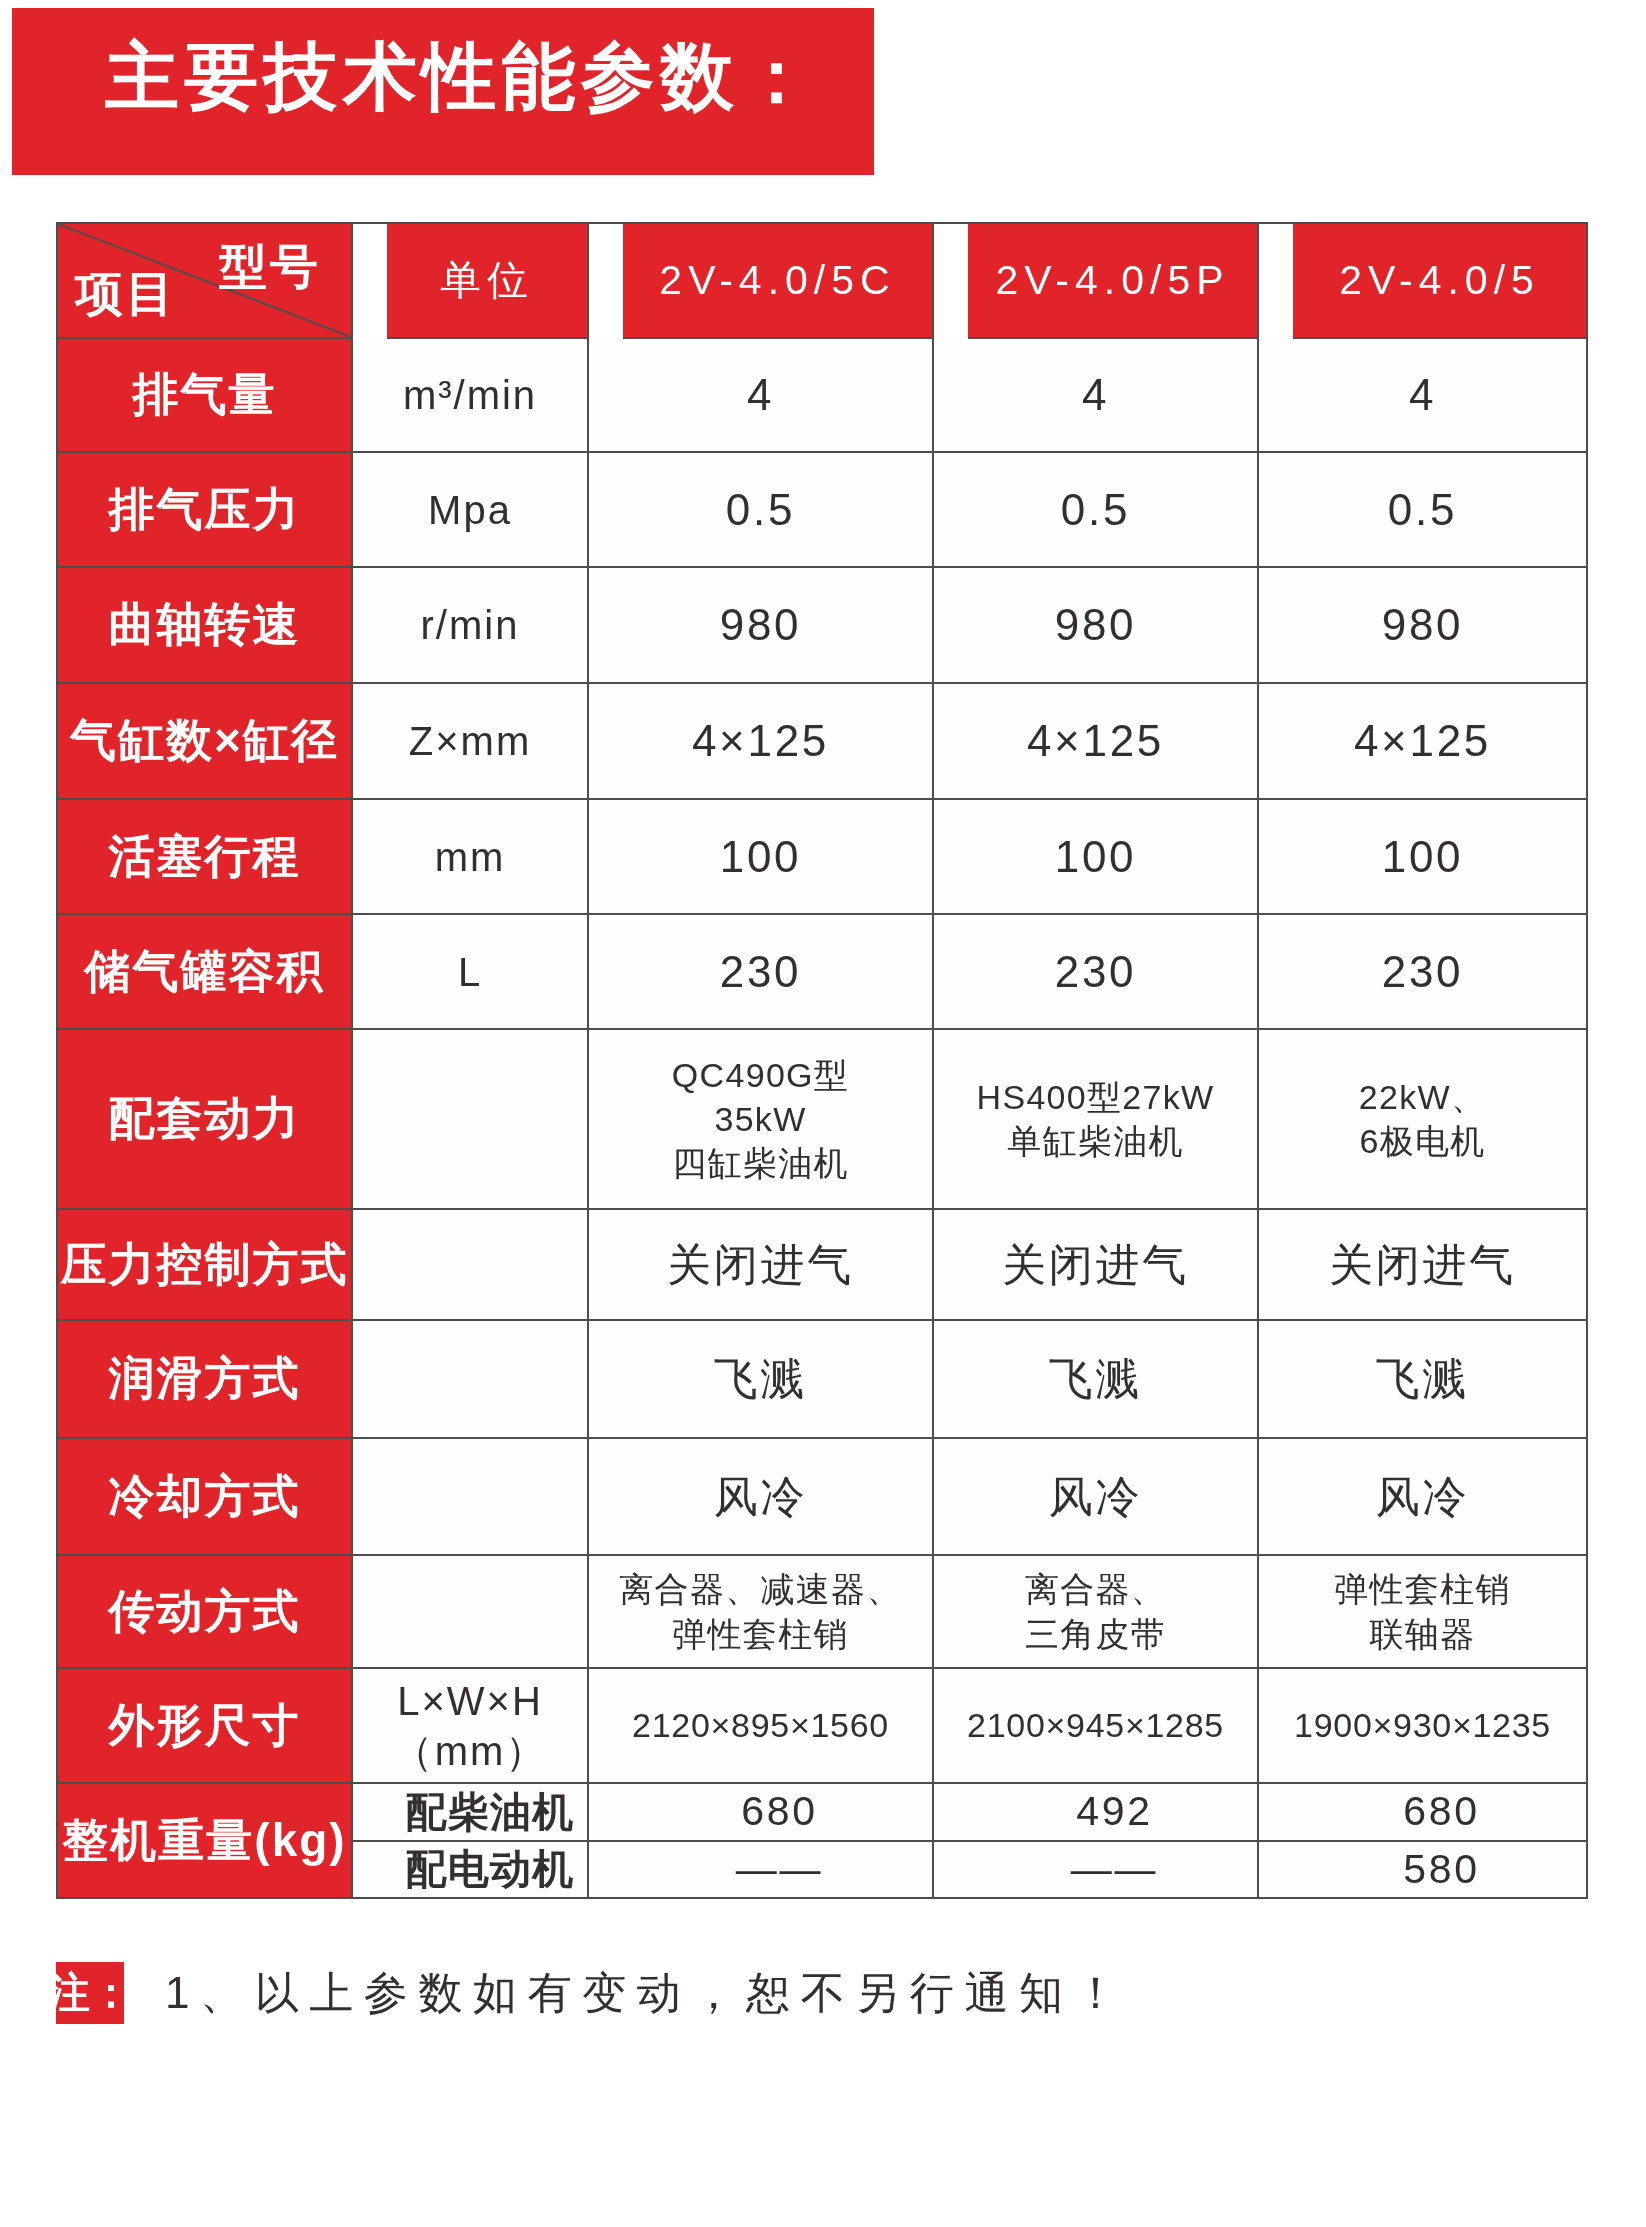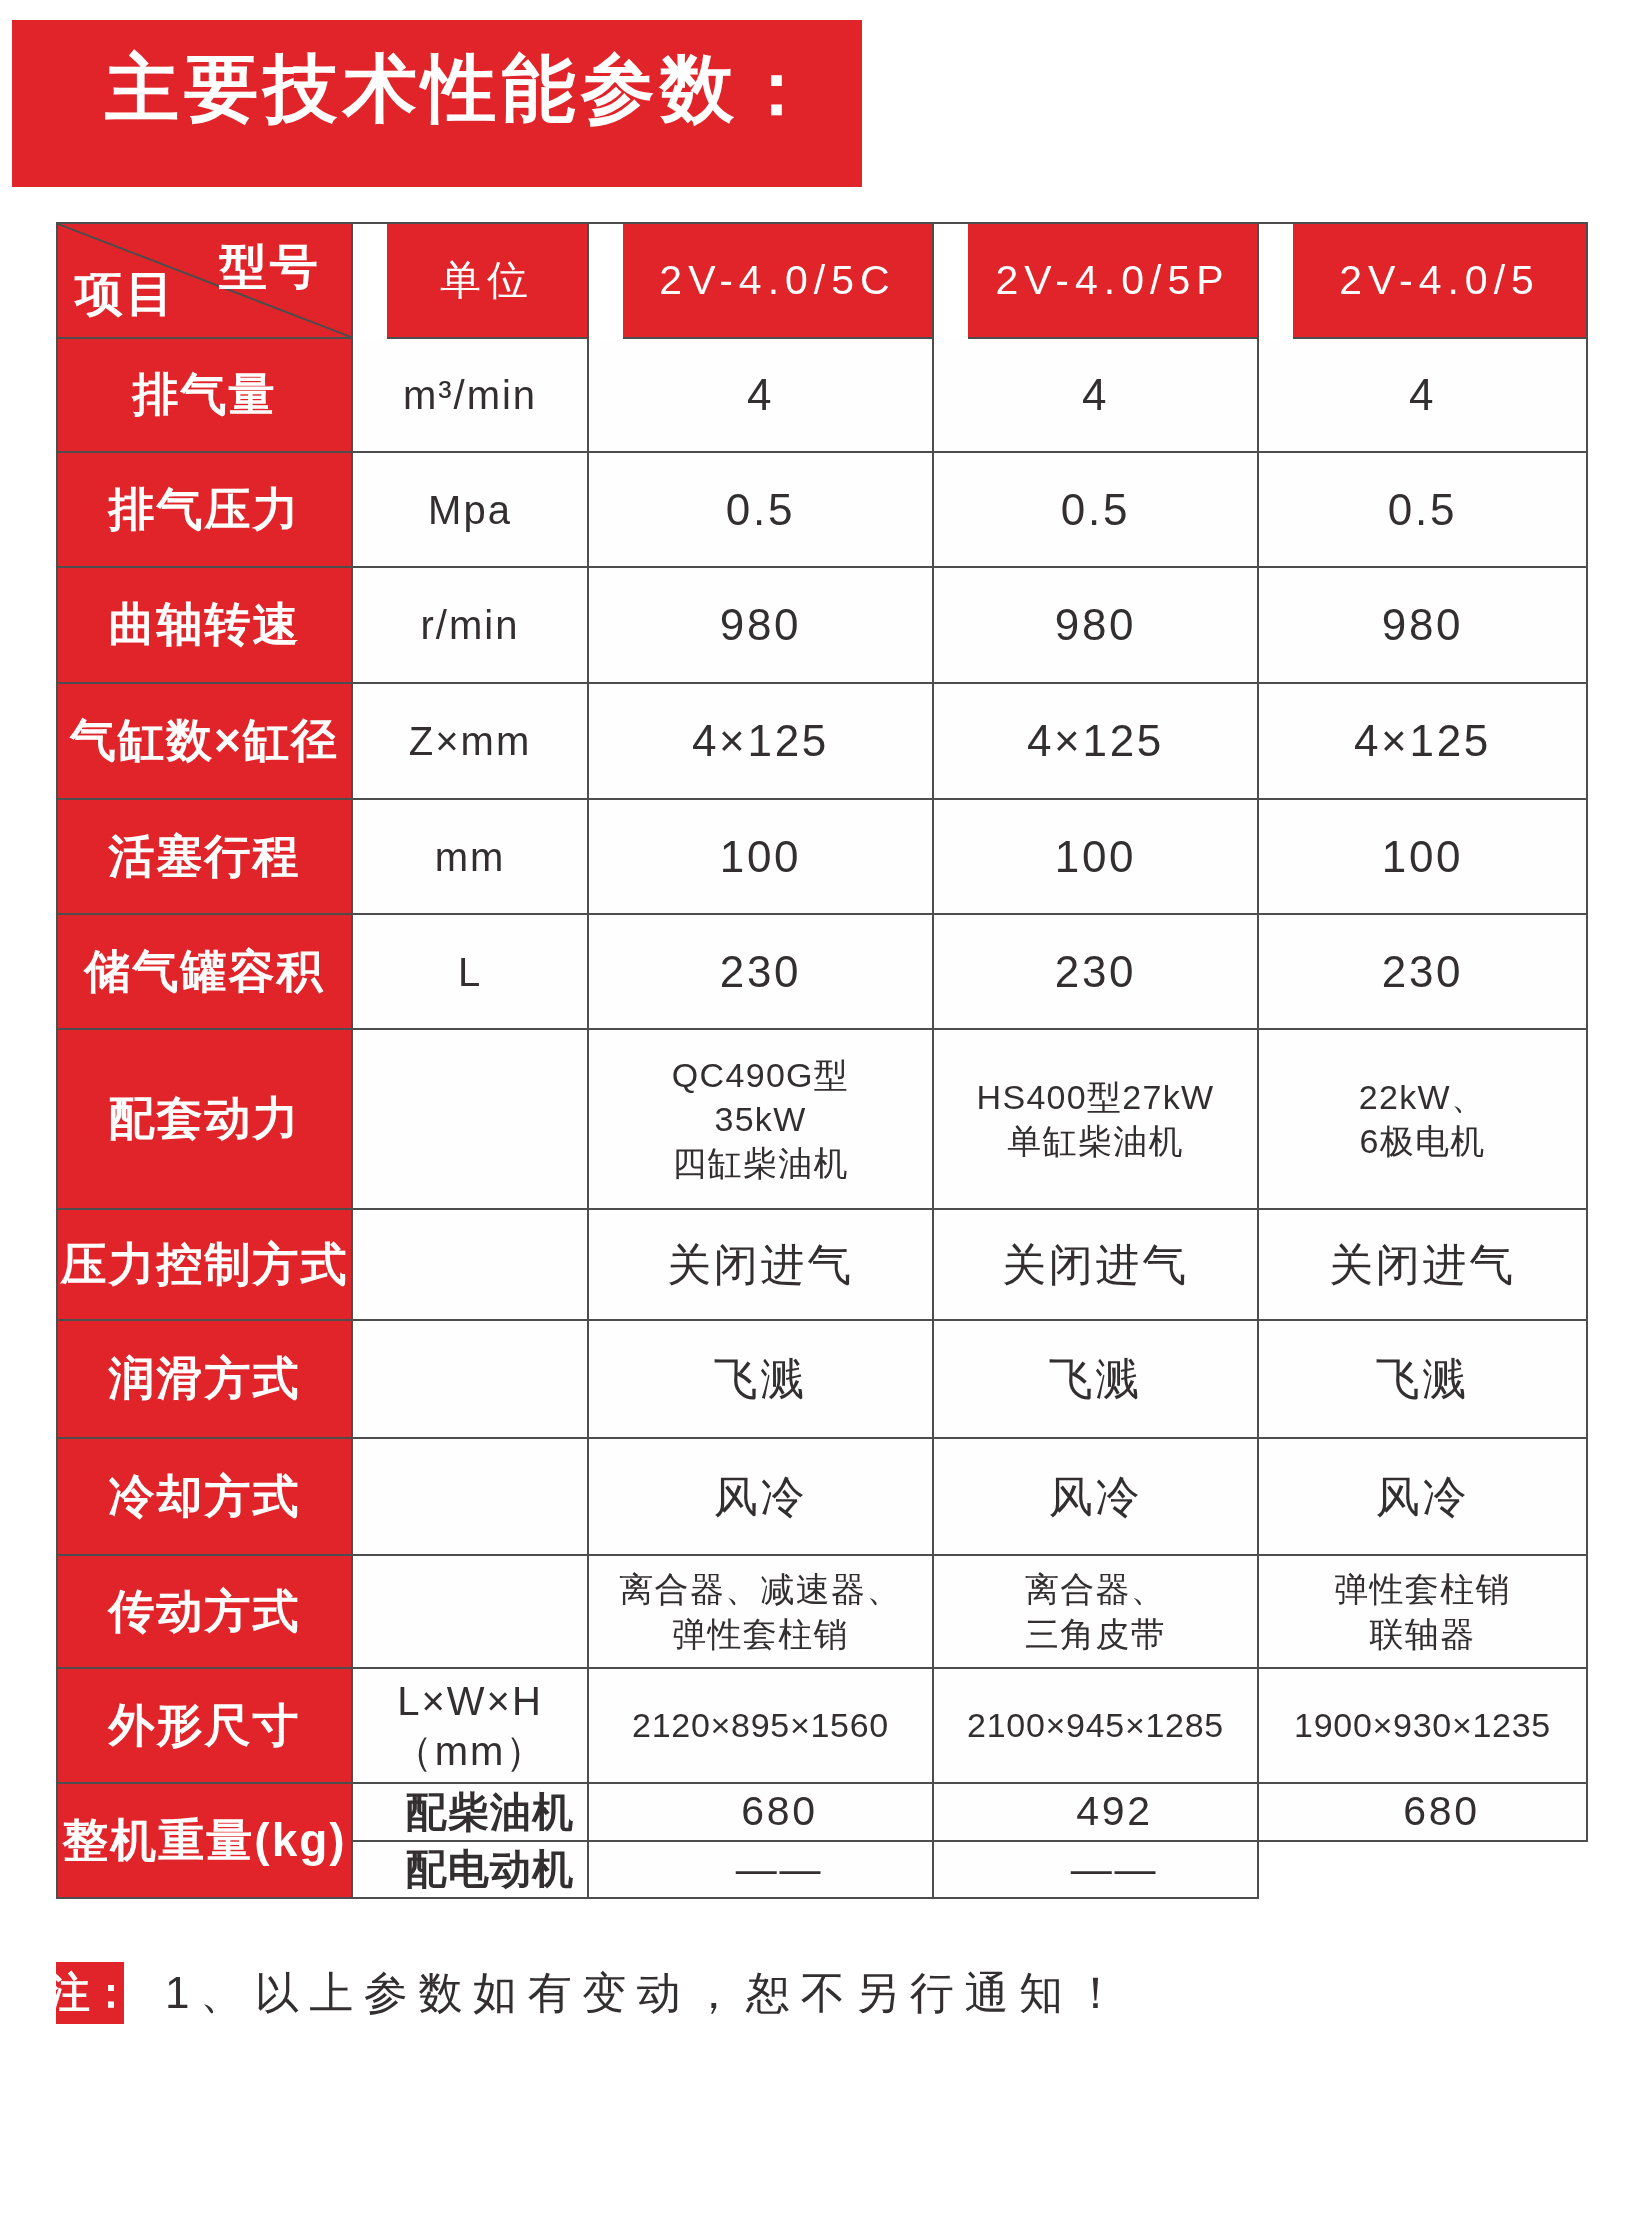--- a/index.html
+++ b/index.html
@@ -6,23 +6,24 @@
   body{
     width:1646px;height:2227px;
     background:#ffffff;
     font-family:"Liberation Sans","DejaVu Sans",sans-serif;
     color:#332f30;
     position:relative;
     overflow:hidden;
   }
   
   .banner{
-    position:absolute;left:12px;top:20px;
+    position:absolute;left:12px;top:8px;
     width:850px;height:167px;
     background:#e0242a;
+    padding-left:12px;
   }
   .banner .title{
     position:absolute;left:93px;top:0;
     line-height:137px;
     font-size:74px;font-weight:700;color:#ffffff;
     letter-spacing:5.3px;white-space:nowrap;
   }
   
   .table{
     position:absolute;left:56px;top:222px;
@@ -172,20 +173,21 @@
   <div class="cell white val dims">1900×930×1235</div>
 
   <div class="cell red rowlabel" style="grid-row:span 2;">整机重量(kg)</div>
   <div class="cell white sublabel">配柴油机</div>
   <div class="cell white val wt">680</div>
   <div class="cell white val wt">492</div>
   <div class="cell white val wt">680</div>
   <div class="cell white sublabel">配电动机</div>
   <div class="cell white val wt">——</div>
   <div class="cell white val wt">——</div>
+  <div class="cell white val wt">580</div>
 
 </div>
 
 <div class="note">
   <div class="tag">注：</div>
   <div class="txt">1、以上参数如有变动，恕不另行通知！</div>
 </div>
 
 
 </body></html>

